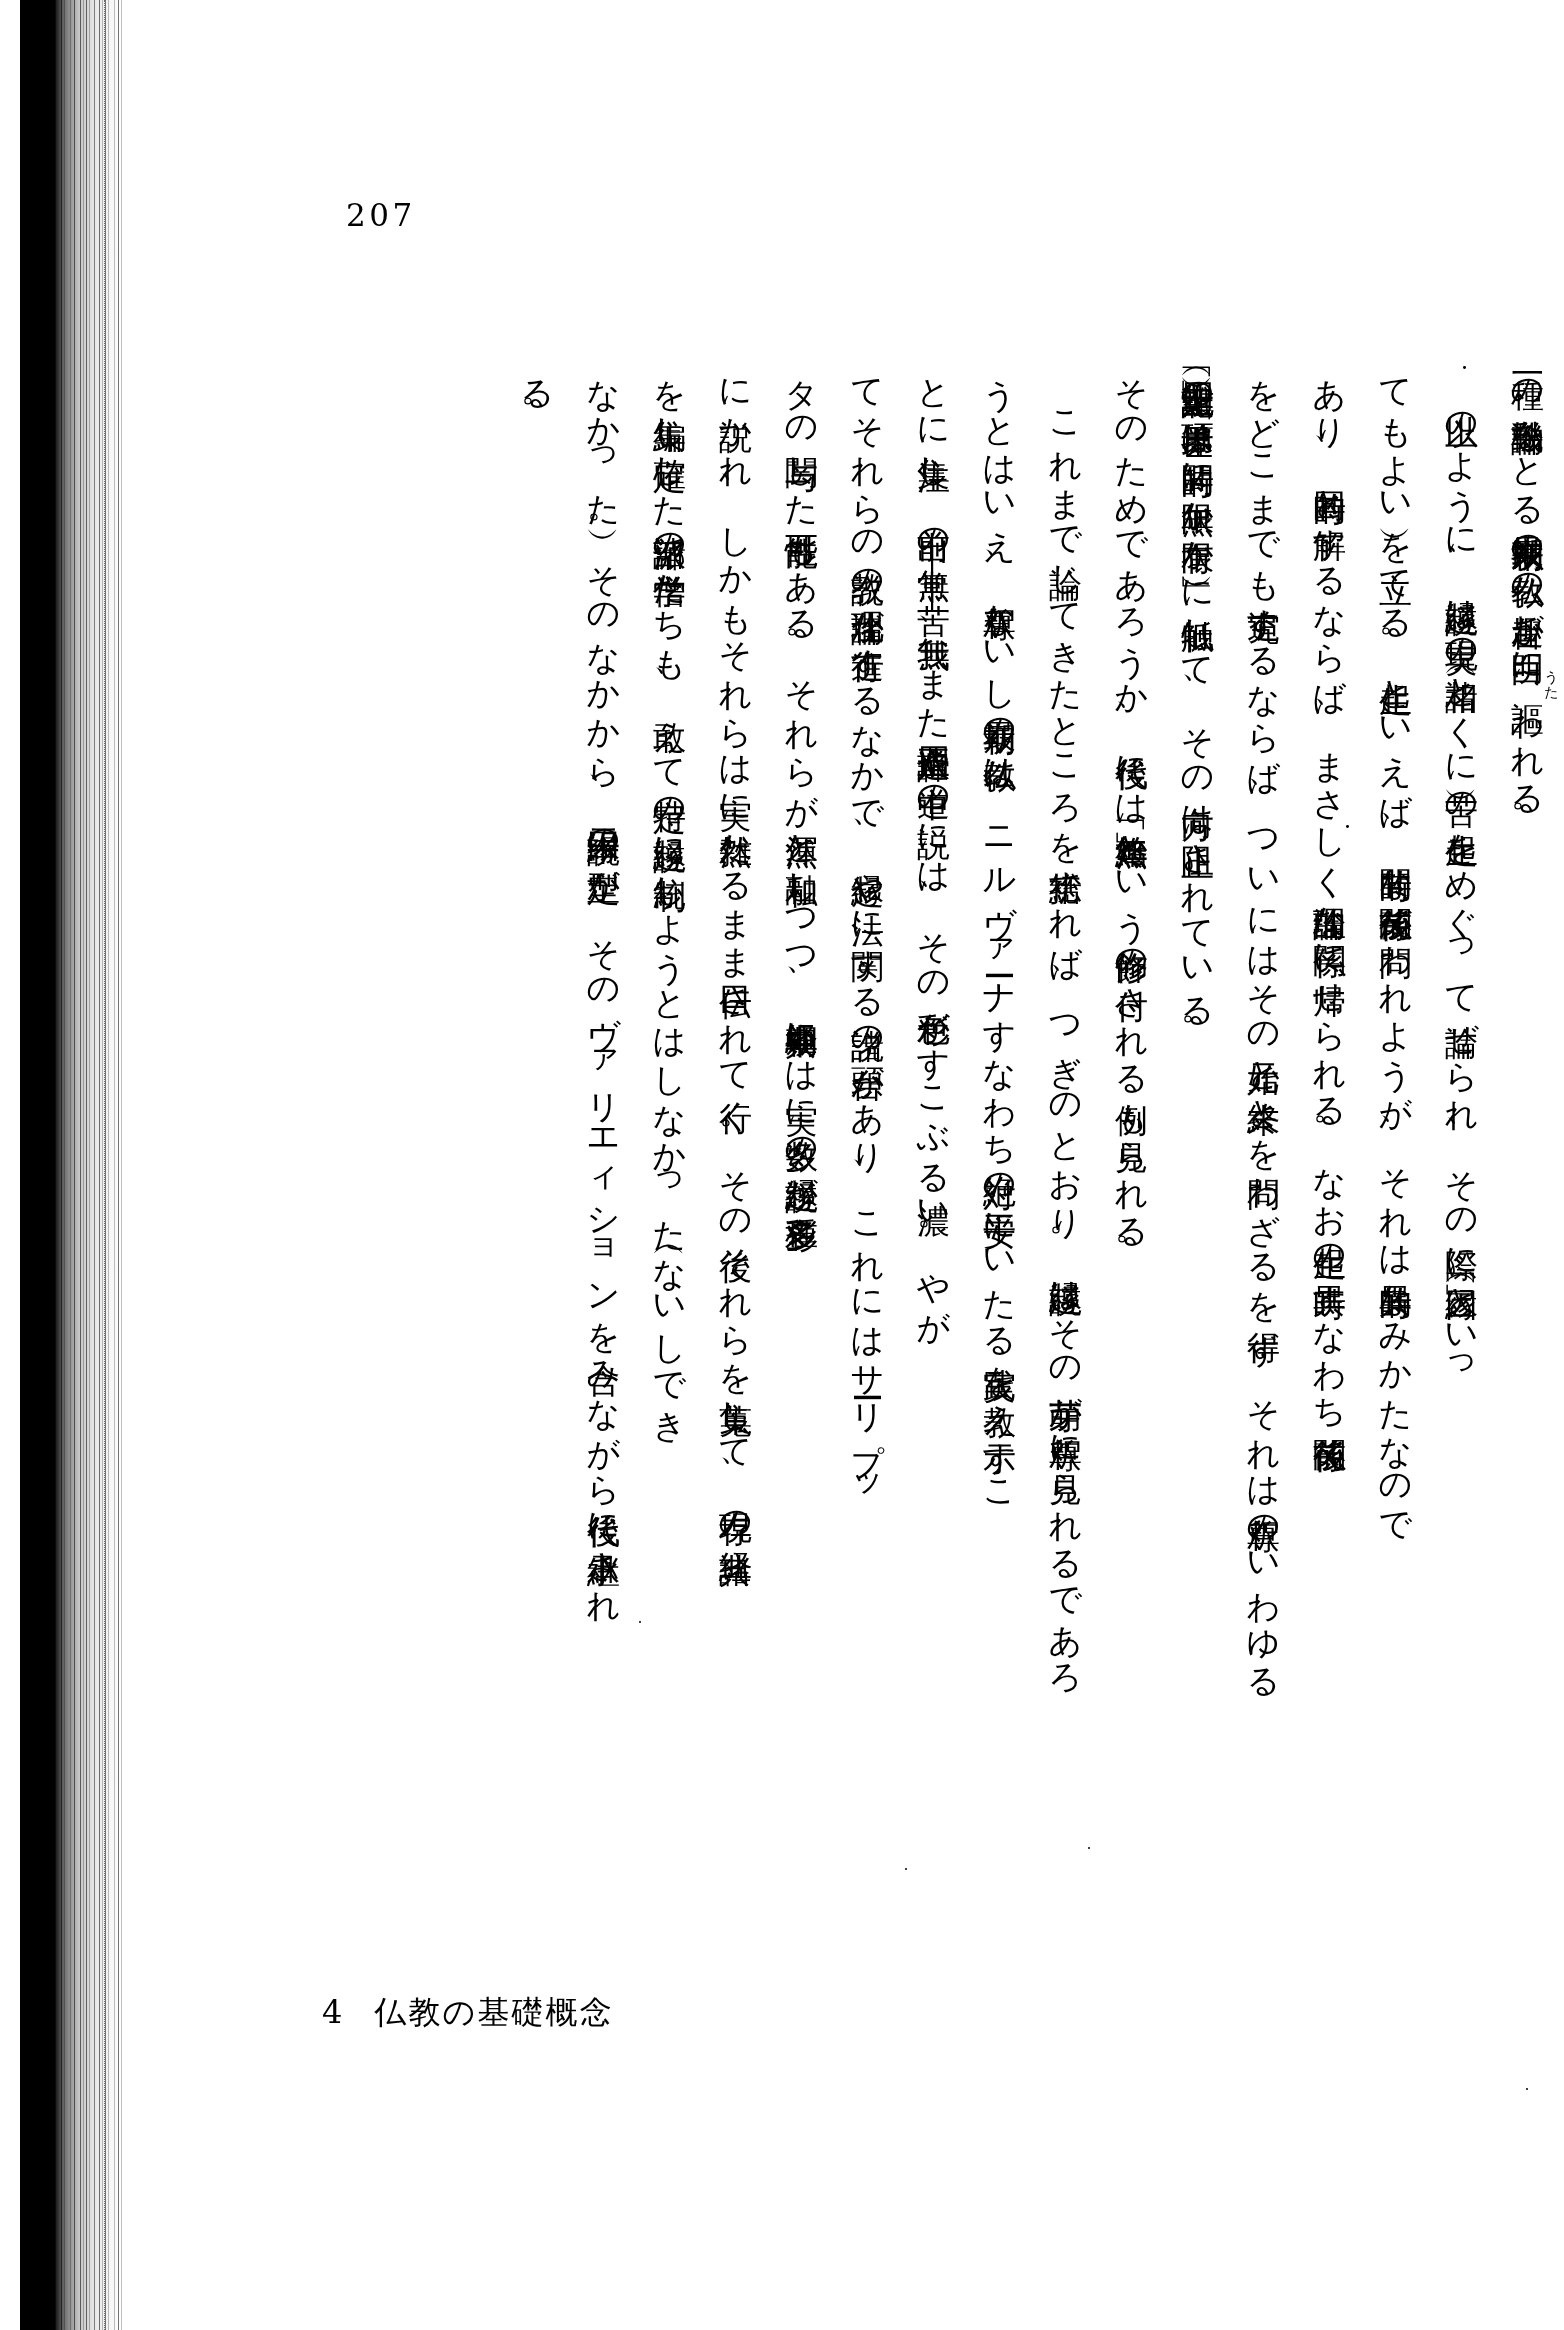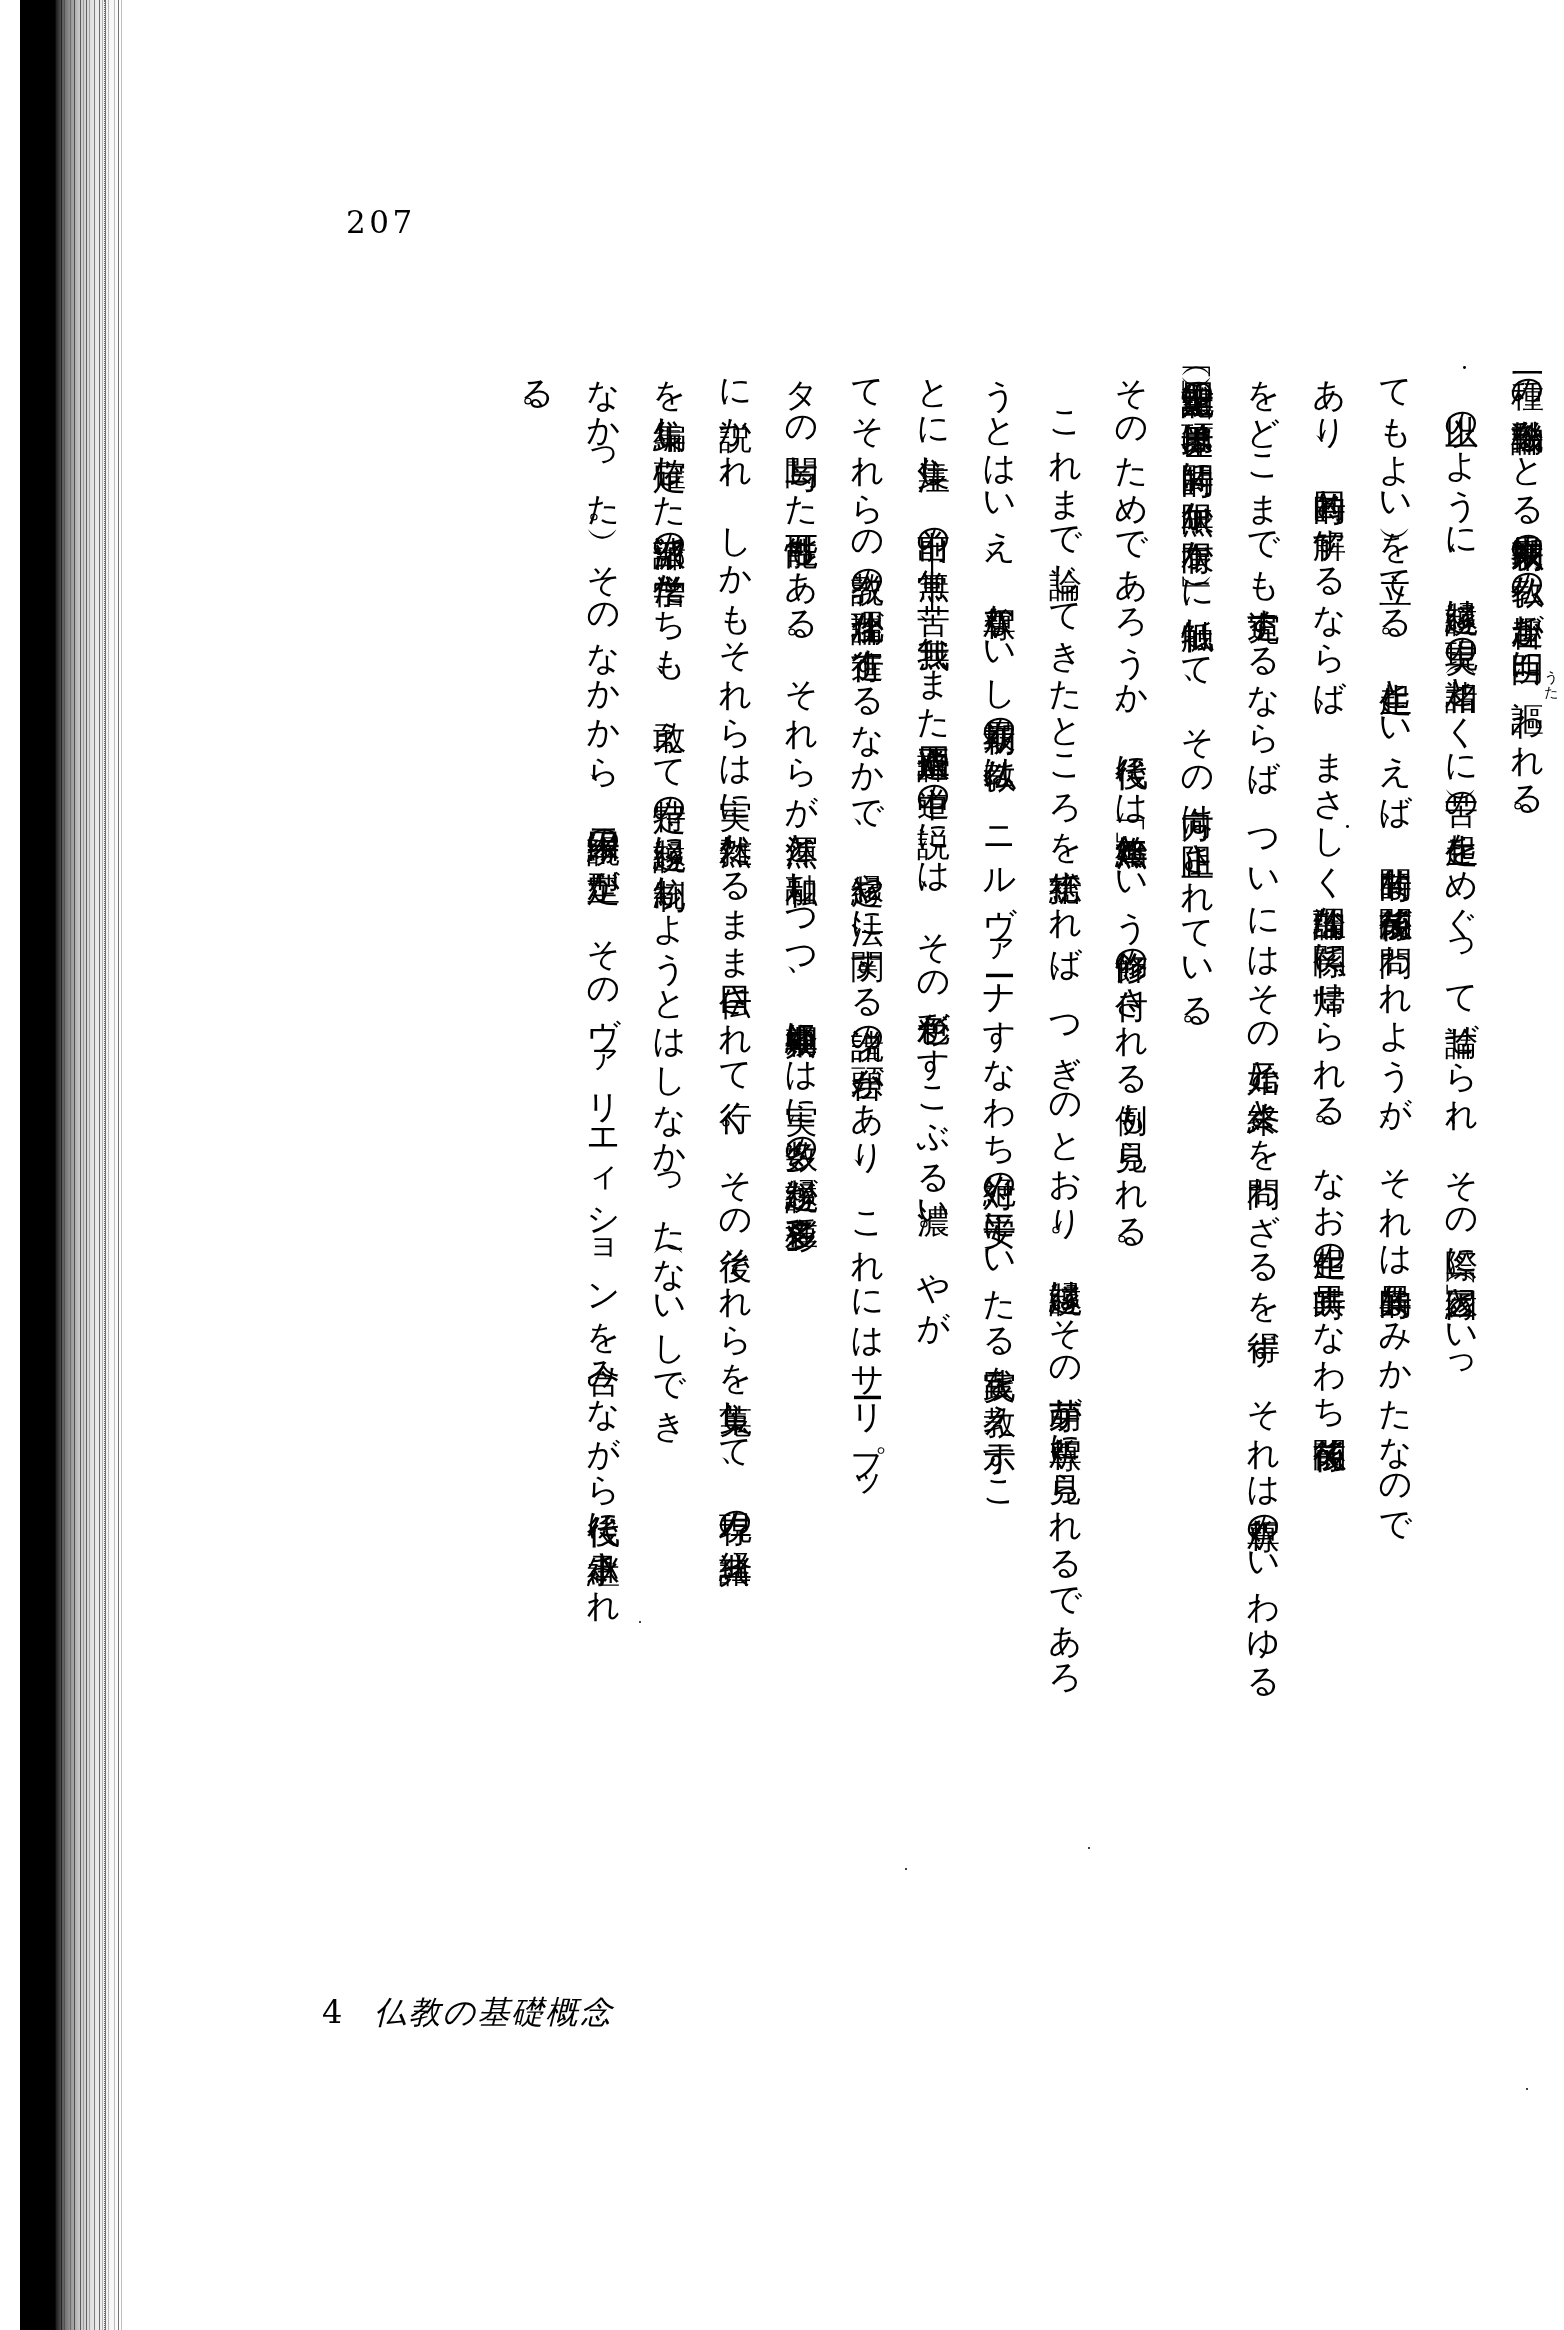--- a/index.html
+++ b/index.html
@@ -33,21 +33,21 @@
     position:absolute; left:94px; top:0; height:100%; width:0;
     border-left:1.4px solid rgba(0,0,0,.45);
   }
   .gutter-line-dotted {
     position:absolute; left:104px; top:0; height:100%; width:0;
     border-left:1.4px dotted rgba(0,0,0,.55);
   }
 
   
   .page-number {
-    position:absolute; left:346px; top:204px;
+    position:absolute; left:346px; top:197px;
     font-size:31px; letter-spacing:3.5px;
   }
 
   
   .text-block {
     position:absolute; top:356px; right:3.5px; height:1612px;
     writing-mode:vertical-rl;
     font-size:33px;
     letter-spacing:0.4px;
     line-height:66px;
@@ -55,21 +55,21 @@
   .col { height:100%; }
   .col.indent { text-indent:33px; }
   ruby rt { font-size:14px; letter-spacing:0; }
 
   
   .footer {
     position:absolute; left:322px; top:1991px;
     display:flex; align-items:baseline; gap:32px;
     font-size:32px;
   }
-  .footer-title { letter-spacing:2.1px;font-style:italic; }
+  .footer-title { letter-spacing:2.1px; }
 
   
   .speck { position:absolute; width:2.8px; height:2.8px; background:#000; border-radius:50%; }
   .s1 { left:1463px; top:366px; }
   .s2 { left:1346px; top:825px; }
   .s3 { left:1088px; top:1847px; width:2.1px; height:2.1px; }
   .s4 { left:905px; top:1868px; width:2.1px; height:2.1px; }
   .s5 { left:639px;  top:1621px; width:2.1px; height:2.1px; }
   .s6 { left:1526px; top:2088px; width:2.1px; height:2.1px; }
 </style>

